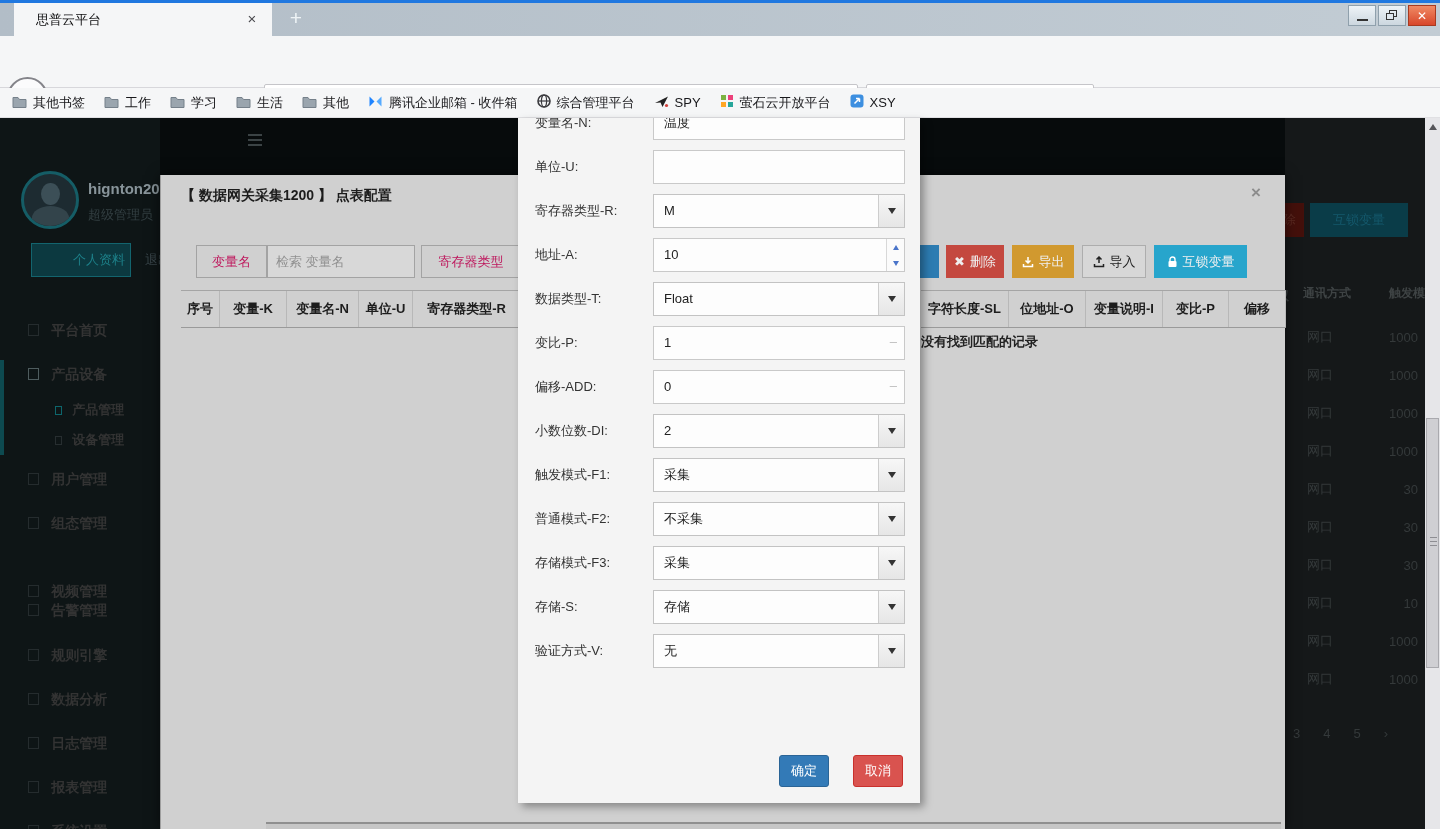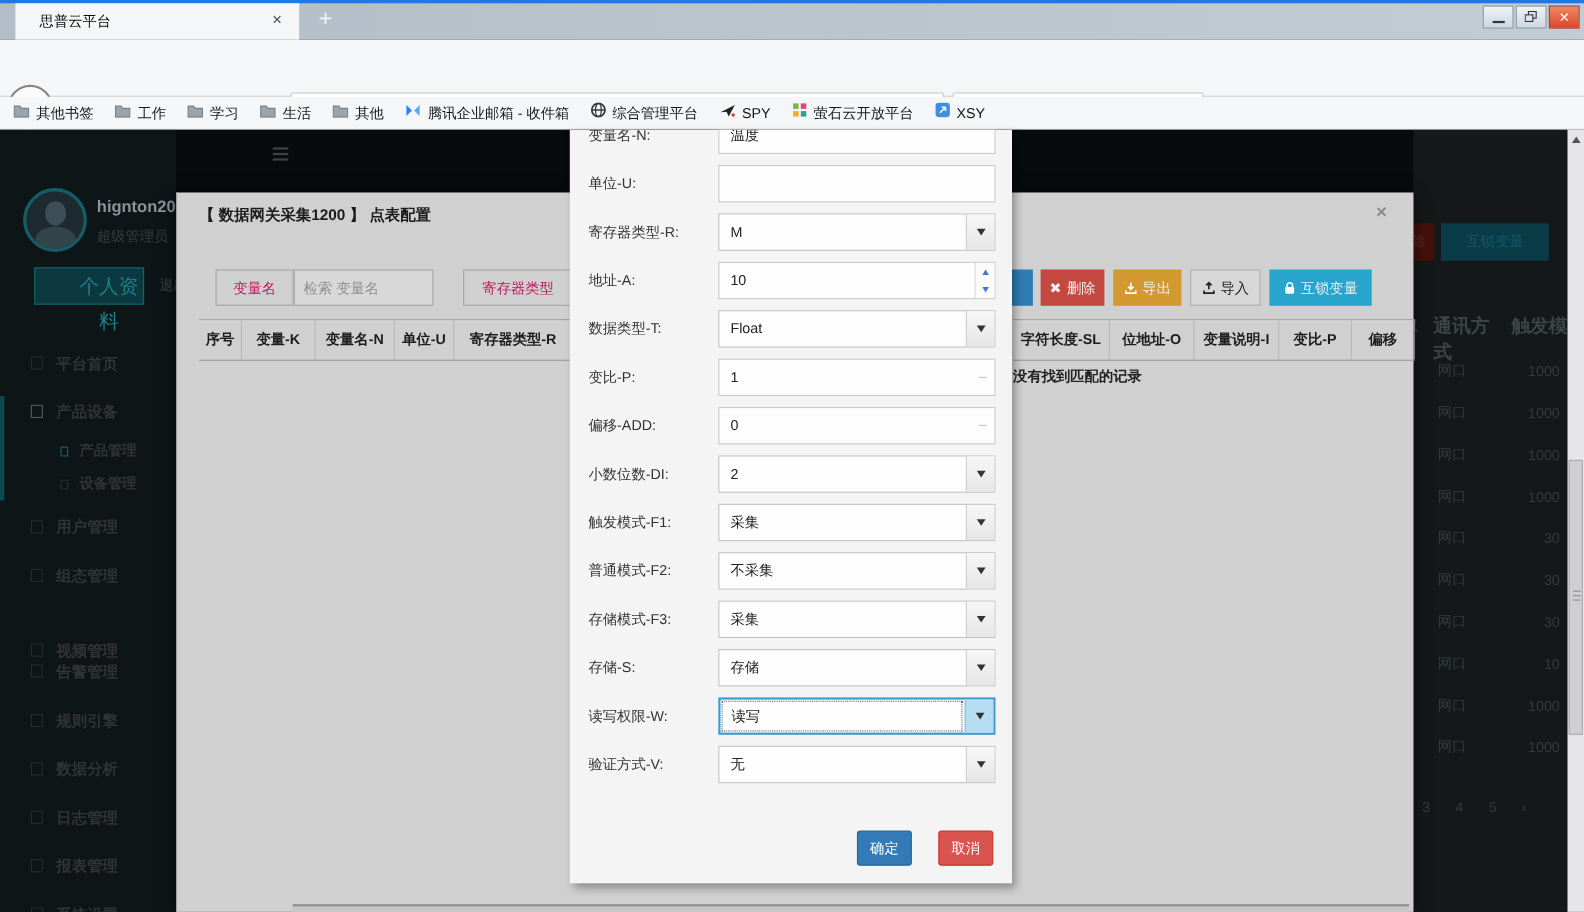--- a/index.html
+++ b/index.html
@@ -53,21 +53,21 @@
 
   
   .sidebar { position:absolute; left:0; top:0; width:160px; height:711px; background:#0e1516; }
   .avatar { position:absolute; left:21px; top:53px; width:58px; height:58px; border-radius:50%;
             border:3px solid #155d66; background:#1d2b31; overflow:hidden; }
   .avatar .head { position:absolute; left:17px; top:9px; width:19px; height:22px; border-radius:50%; background:#3c4f57; }
   .avatar .body { position:absolute; left:8px; top:32px; width:37px; height:24px; border-radius:50% 50% 0 0; background:#33444b; }
   .uname { position:absolute; left:88px; top:62px; font-size:15px; font-weight:bold; color:#88949a; }
   .urole { position:absolute; left:88px; top:88px; font-size:13px; color:#333f42; }
   .profilebtn { position:absolute; left:31px; top:125px; width:100px; height:34px; background:#0c3940;
-                border:1px solid #13646e; font-size:18px; color:#1d8089; text-align:center; line-height:32px;padding-left:36px; }
+                border:1px solid #13646e; font-size:13px; color:#1d8089; text-align:center; line-height:32px;padding-left:36px; }
   .logout { position:absolute; left:145px; top:133px; font-size:13px; color:#39454a; white-space:nowrap; }
   .active-indicator { position:absolute; left:0; top:242px; width:4px; height:95px; background:#0d4a50; }
   .mitem { position:absolute; left:0; width:160px; height:30px; display:flex; align-items:center; }
   .mitem .micon { width:12px; height:12px; border:1.5px solid currentColor; margin-left:28px; }
   .mitem .mlabel { font-size:14px; margin-left:12px; font-weight:bold; white-space:nowrap; }
   .mitem.sub .micon { width:9px; height:9px; margin-left:55px; }
   .mitem.sub .mlabel { font-size:13px; margin-left:10px; }
 
   
   .pageheader { position:absolute; left:160px; top:0; width:1125px; height:57px; background:#070b0c; }
@@ -75,21 +75,21 @@
   .hamb div { height:2px; background:#3b4345; margin-bottom:3px; }
 
   
   .bgright { position:absolute; left:1285px; top:0; width:140px; height:711px; background:#151819; overflow:hidden; }
   .frag-red { position:absolute; left:0; top:85px; width:19px; height:34px; background:#44100b; overflow:hidden;
               color:#5c2a22; font-size:13px; line-height:34px; }
   .frag-red span { margin-left:-15px; display:inline-block; }
   .frag-teal { position:absolute; left:25px; top:85px; width:98px; height:34px; background:#0a3c48;
                color:#14586b; font-size:13px; text-align:center; line-height:34px; }
   .bg-partial { position:absolute; left:-9px; top:169px; width:18px; overflow:hidden; font-size:13px; font-weight:bold; color:#3a3f40; }
-  .bghead { position:absolute; left:0; top:167px; width:140px; display:flex; font-size:17px; font-weight:bold; color:#3e4344; }
+  .bghead { position:absolute; left:0; top:167px; width:140px; display:flex; font-size:12px; font-weight:bold; color:#3e4344; }
   .bghead .c1 { margin-left:18px; width:64px; }
   .bghead .c2 { width:58px; overflow:hidden; white-space:nowrap;text-align:right; }
   .bgrows { position:absolute; left:0; top:200px; width:140px; }
   .bgrow { height:38px; display:flex; align-items:center; font-size:13px; color:#34393a; }
   .bgrow .comm { margin-left:22px; width:60px; }
   .bgrow .val { width:51px; text-align:right; }
   .bgpages { position:absolute; left:8px; top:608px; display:flex; gap:23px; font-size:13px; color:#34393a; }
 
   
   .scrollbar { position:absolute; left:1425px; top:0; width:15px; height:711px; background:#e6e6e9; }
@@ -99,21 +99,21 @@
   .sb-grip { position:absolute; left:3px; top:118px; width:7px; }
   .sb-grip div { height:1px; background:#8e8e93; margin-bottom:3px; }
 
   
   .panel { position:absolute; left:160px; top:57px; width:1125px; height:654px; background:#d0d0d0;
            border-left:1px solid #9e9e9e; box-shadow:0 0 12px rgba(0,0,0,0.55); }
   .panel-title { position:absolute; left:20px; top:12px; font-size:14px; font-weight:bold; color:#1c1c1c; }
   .panel-close { position:absolute; left:1090px; top:8px; font-size:17px; font-weight:bold; color:#8c8c8c; }
   .fbtn { position:absolute; top:70px; height:33px; background:#d0d0d0; border:1px solid #a3a3a3;
           font-size:13px; color:#be185d; text-align:center; line-height:31px; }
-  .fsearch { position:absolute; left:106px; top:70px; width:127px; height:33px; background:#d8d8d8;
+  .fsearch { position:absolute; left:106px; top:70px; width:148px; height:33px; background:#d8d8d8;
              border:1px solid #a3a3a3; font-size:13px; color:#222; padding:0 8px;
              font-family:"Liberation Sans","DejaVu Sans",sans-serif; }
   .fsearch::placeholder { color:#8f8f8f; }
   .tbtn { position:absolute; top:70px; height:33px; font-size:13px; color:#efefef; display:flex;
           align-items:center; justify-content:center; gap:5px; }
   .tbtn-edit { left:712px; width:66px; background:#2d7cb2; }
   .tbtn-del { left:785px; width:58px; background:#c4483f; }
   .tbtn-exp { left:851px; width:62px; background:#d1992f; }
   .tbtn-imp { left:921px; width:64px; background:#d7d7d7; color:#222; border:1px solid #adadad; }
   .tbtn-lock { left:993px; width:93px; background:#27a5cc; }
@@ -662,31 +662,20 @@
             <div class="mctrl">
               <div class="sel">
                 <div class="val">存储</div>
                 <div class="sbtn">
                   <div class="tri"></div>
                 </div>
               </div>
             </div>
           </div>
           <div class="mrow">
-            <div class="mlabel">读写权限-W:</div>
-            <div class="mctrl">
-              <div class="sel focused">
-                <div class="val">读写</div>
-                <div class="sbtn">
-                  <div class="tri"></div>
-                </div>
-              </div>
-            </div>
-          </div>
-          <div class="mrow">
             <div class="mlabel">验证方式-V:</div>
             <div class="mctrl">
               <div class="sel">
                 <div class="val">无</div>
                 <div class="sbtn">
                   <div class="tri"></div>
                 </div>
               </div>
             </div>
           </div>

